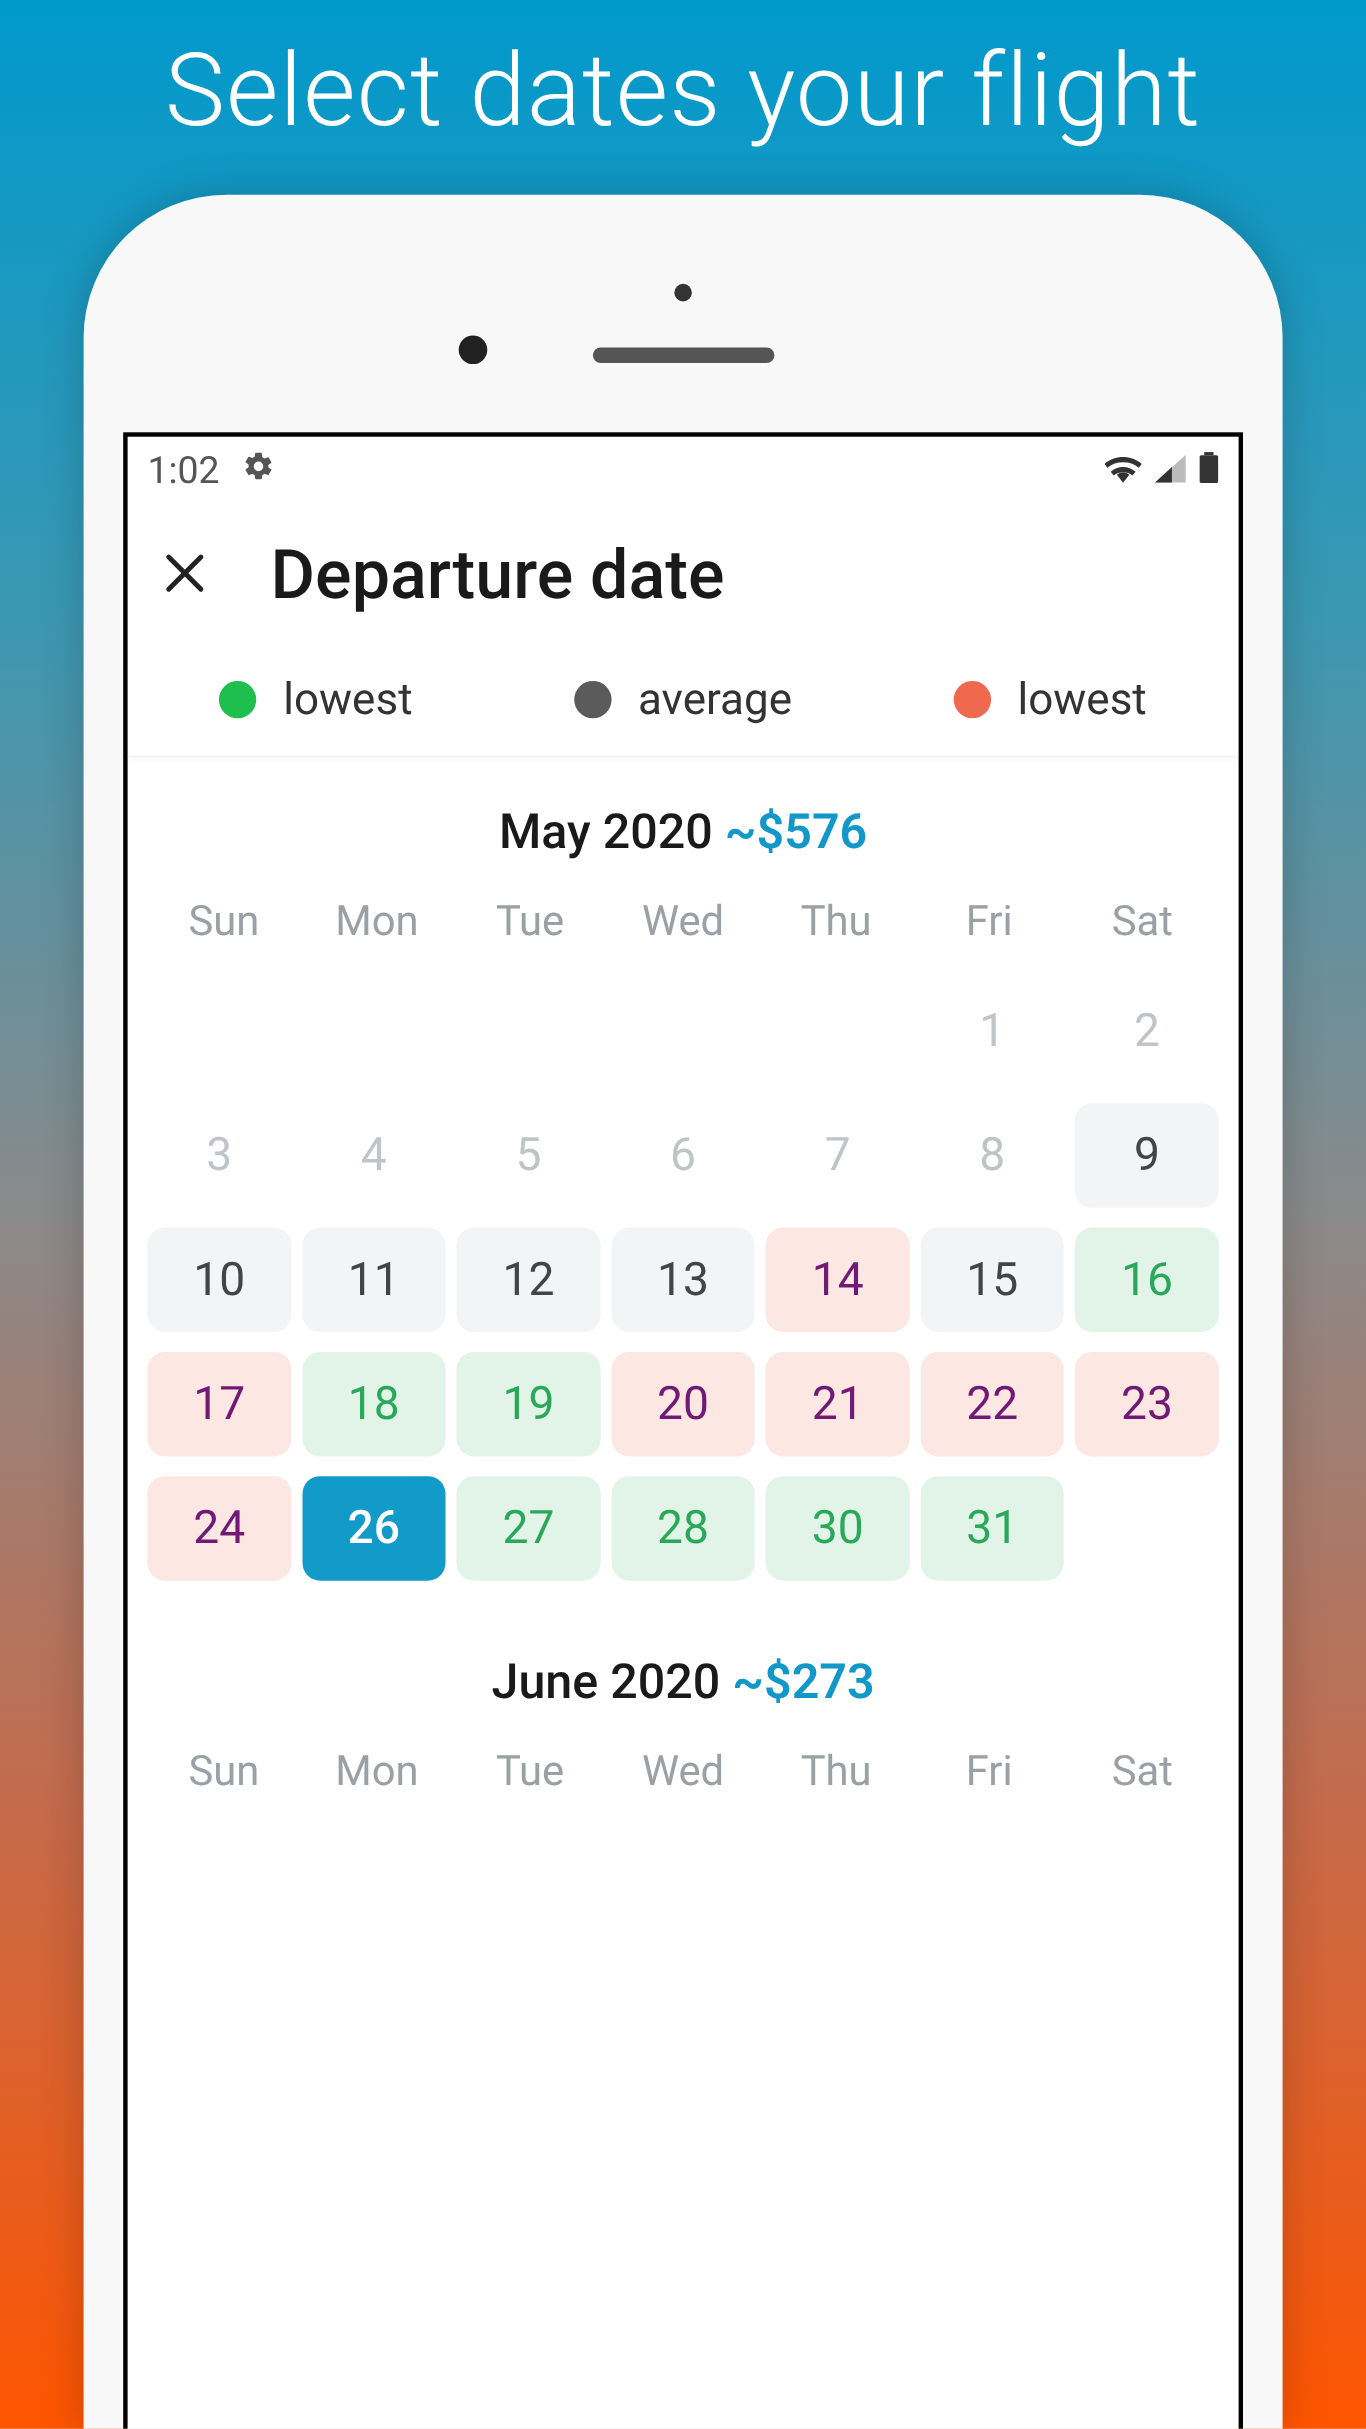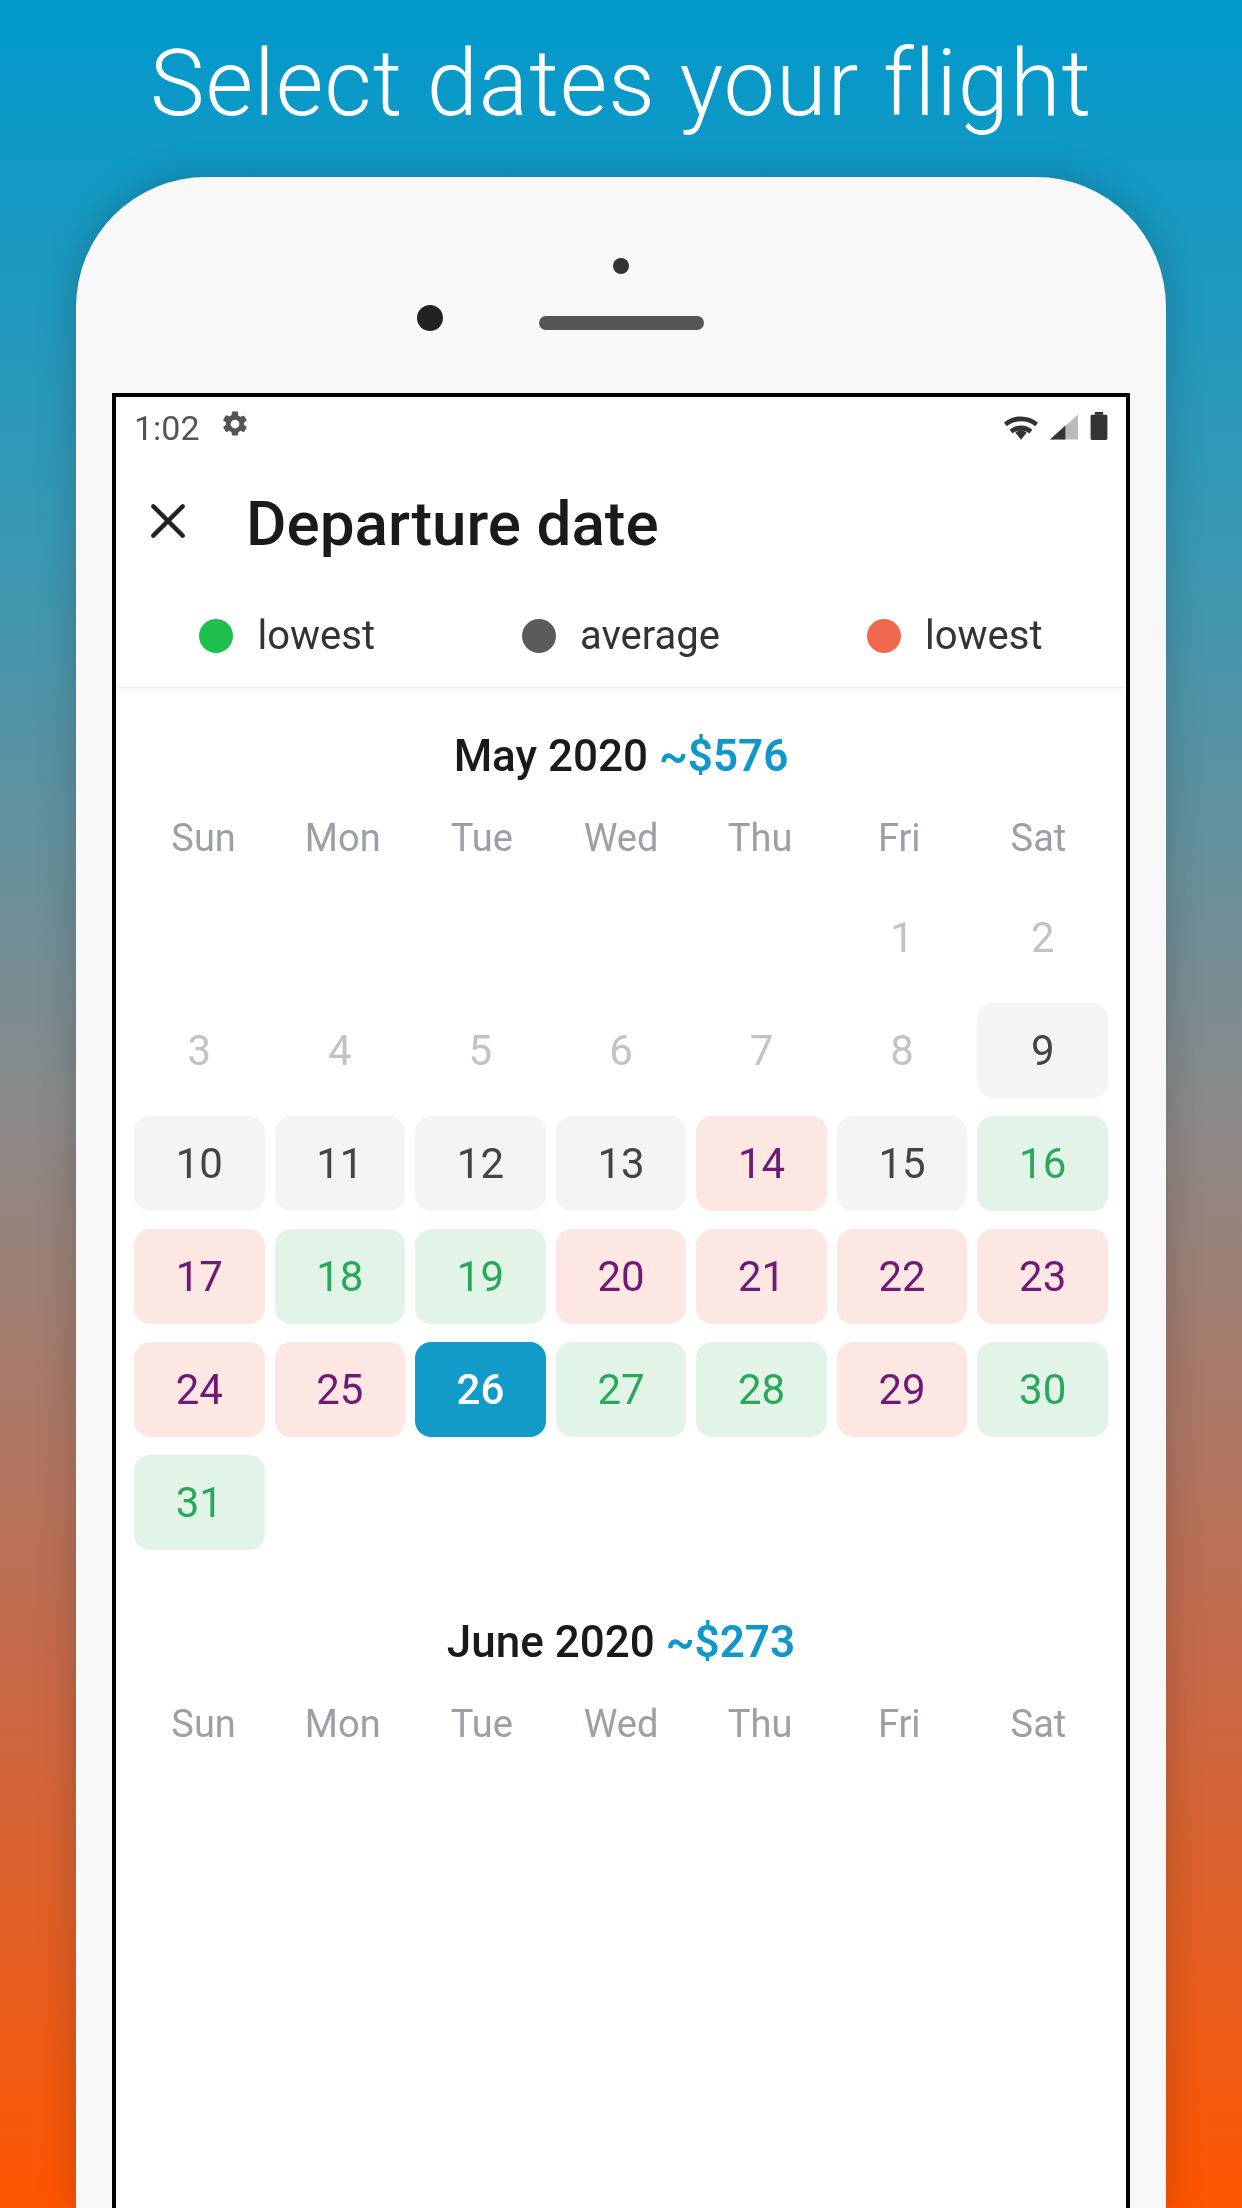--- a/index.html
+++ b/index.html
@@ -246,25 +246,23 @@
             <div class="day-cell day-average">15</div>
             <div class="day-cell day-lowest">16</div>
             <div class="day-cell day-highest">17</div>
             <div class="day-cell day-lowest">18</div>
             <div class="day-cell day-lowest">19</div>
             <div class="day-cell day-highest">20</div>
             <div class="day-cell day-highest">21</div>
             <div class="day-cell day-highest">22</div>
             <div class="day-cell day-highest">23</div>
             <div class="day-cell day-highest">24</div>
-            <div class="day-cell day-highest">25</div>
             <div class="day-cell day-selected">26</div>
             <div class="day-cell day-lowest">27</div>
             <div class="day-cell day-lowest">28</div>
-            <div class="day-cell day-highest">29</div>
             <div class="day-cell day-lowest">30</div>
             <div class="day-cell day-lowest">31</div>
           </div>
         </div>
         <div class="month-block">
           <div class="month-title"><span>June 2020</span> <span class="month-price"> ~$273</span></div>
           <div class="dow-row">
             <div>Sun</div>
             <div>Mon</div>
             <div>Tue</div>

